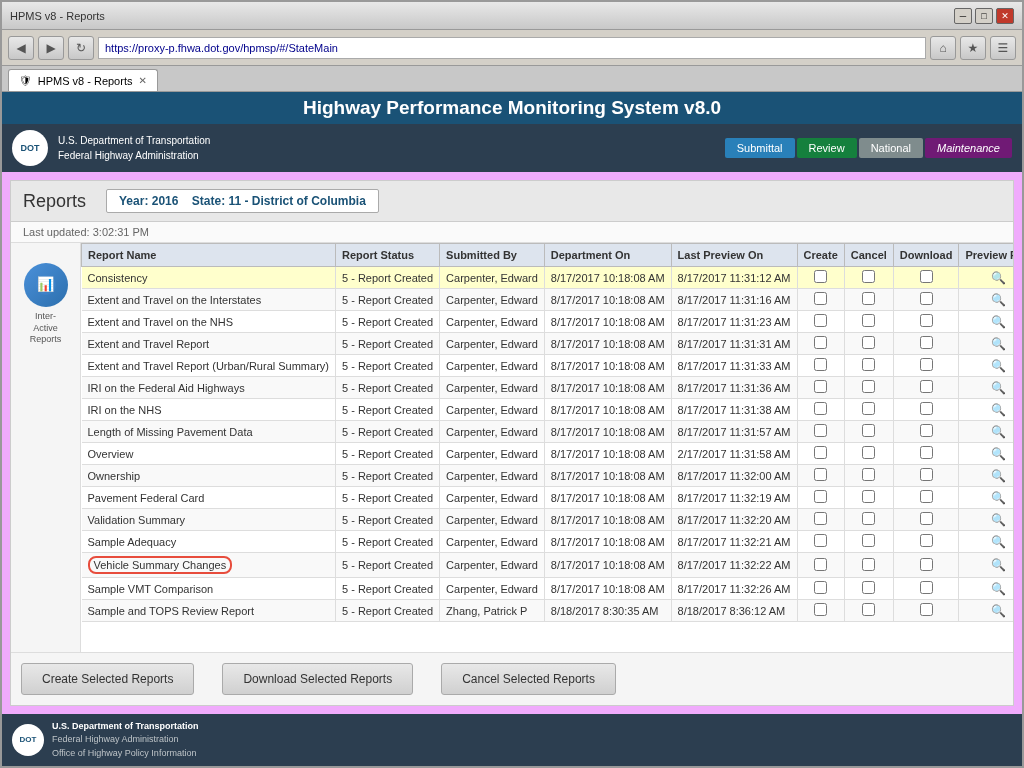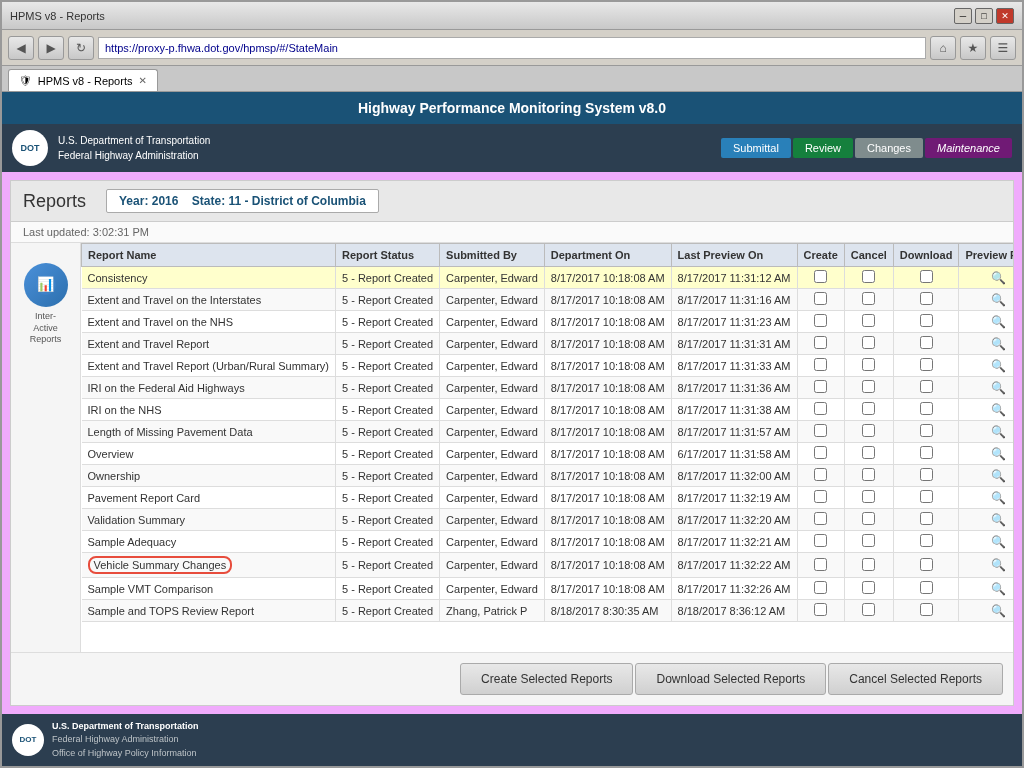--- a/index.html
+++ b/index.html
@@ -22,21 +22,21 @@
     .tab-bar { background: #c8c8c8; height: 26px; display: flex; align-items: flex-end; padding: 0 6px; border-bottom: 1px solid #999; }
     .tab { background: white; height: 22px; padding: 0 10px; display: flex; align-items: center; font-size: 11px; border: 1px solid #999; border-bottom: none; border-radius: 3px 3px 0 0; gap: 6px; }
     .tab-icon { font-size: 10px; }
     .tab-close { font-size: 10px; color: #666; cursor: pointer; }
 
     
     .app-content { flex: 1; display: flex; flex-direction: column; background: white; overflow: hidden; }
 
     
     .app-header { background: #1a5276; height: 32px; display: flex; align-items: center; justify-content: center; }
-    .app-header-title { color: white; font-size: 14px; font-weight: bold; }
+    .app-header-title { color: white; font-size: 19px; font-weight: bold; }
 
     
     .agency-header { background: #2c3e50; height: 48px; display: flex; align-items: center; justify-content: space-between; padding: 0 10px; }
     .agency-left { display: flex; align-items: center; gap: 10px; }
     .agency-logo { width: 36px; height: 36px; border-radius: 50%; background: white; display: flex; align-items: center; justify-content: center; font-size: 9px; font-weight: bold; color: #1a5276; text-align: center; line-height: 1.2; }
     .agency-text { color: white; font-size: 10px; line-height: 1.5; }
     .agency-nav { display: flex; gap: 2px; }
     .agency-nav-btn { padding: 4px 12px; font-size: 11px; color: white; background: transparent; border: none; cursor: pointer; border-radius: 2px; }
     .agency-nav-btn.active { background: #e67e22; color: white; }
     .agency-nav-btn.submittal { background: #2980b9; }
@@ -77,21 +77,21 @@
     tbody tr:nth-child(even) { background: #f9f9f9; }
     tbody tr.highlighted { background: #ffffcc; }
     tbody tr.circled td:first-child { position: relative; }
     .circled-name { border: 2px solid #e74c3c; border-radius: 8px; padding: 1px 4px; display: inline-block; }
     tbody td { padding: 3px 6px; border-right: 1px solid #ddd; color: #333; white-space: nowrap; }
     .checkbox-cell { text-align: center; width: 30px; }
     .checkbox-cell input[type="checkbox"] { margin: 0; }
     .pdf-icon { color: #c0392b; cursor: pointer; font-size: 14px; }
 
     
-    .action-bar { padding: 10px; display: flex; justify-content: flex-end; gap: 2px; background: #f5f5f5; border-top: 1px solid #ddd; }
+    .action-bar { padding: 10px; display: flex; justify-content: flex-start; gap: 28px; background: #f5f5f5; border-top: 1px solid #ddd; }
     .action-btn { padding: 8px 20px; font-size: 12px; border: 1px solid #aaa; background: linear-gradient(to bottom, #e8e8e8, #d0d0d0); color: #333; cursor: pointer; border-radius: 3px; min-width: 170px; text-align: center; }
 
     
     .app-footer { background: #2c3e50; padding: 6px 10px; display: flex; align-items: center; gap: 8px; }
     .footer-logo { width: 32px; height: 32px; border-radius: 50%; background: white; display: flex; align-items: center; justify-content: center; font-size: 8px; font-weight: bold; color: #1a5276; text-align: center; }
     .footer-text { color: #bdc3c7; font-size: 9px; line-height: 1.5; }
     .footer-text strong { color: white; display: block; }
   </style>
 </head>
 <body>
@@ -137,21 +137,21 @@
       <div class="agency-left">
         <div class="agency-logo">DOT</div>
         <div class="agency-text">
           <div>U.S. Department of Transportation</div>
           <div>Federal Highway Administration</div>
         </div>
       </div>
       <div class="agency-nav">
         <button class="agency-nav-btn submittal">Submittal</button>
         <button class="agency-nav-btn review">Review</button>
-        <button class="agency-nav-btn national active">Changes</button>
+        <button class="agency-nav-btn national active">National</button>
         <button class="agency-nav-btn maintenance">Maintenance</button>
       </div>
     </div>
 
 
     <div class="page-content">
       <div class="page-inner">
 
         <div class="page-header">
           <span class="page-title">Reports</span>
@@ -278,39 +278,39 @@
                     <td class="checkbox-cell"><input type="checkbox" style=""></td>
                     <td class="checkbox-cell"><input type="checkbox" style=""></td>
                     <td class="checkbox-cell"><input type="checkbox" style=""></td>
                     <td class="checkbox-cell"><span class="pdf-icon" style="font-size: 12px;">🔍</span></td>
                   </tr>
                   <tr>
                     <td>Overview</td>
                     <td>5 - Report Created</td>
                     <td>Carpenter, Edward</td>
                     <td>8/17/2017 10:18:08 AM</td>
-                    <td>6/17/2017 11:31:58 AM</td>
+                    <td>2/17/2017 11:31:58 AM</td>
                     <td class="checkbox-cell"><input type="checkbox" style=""></td>
                     <td class="checkbox-cell"><input type="checkbox" style=""></td>
                     <td class="checkbox-cell"><input type="checkbox" style=""></td>
                     <td class="checkbox-cell"><span class="pdf-icon" style="font-size: 12px;">🔍</span></td>
                   </tr>
                   <tr>
                     <td>Ownership</td>
                     <td>5 - Report Created</td>
                     <td>Carpenter, Edward</td>
                     <td>8/17/2017 10:18:08 AM</td>
                     <td>8/17/2017 11:32:00 AM</td>
                     <td class="checkbox-cell"><input type="checkbox" style=""></td>
                     <td class="checkbox-cell"><input type="checkbox" style=""></td>
                     <td class="checkbox-cell"><input type="checkbox" style=""></td>
                     <td class="checkbox-cell"><span class="pdf-icon" style="font-size: 12px;">🔍</span></td>
                   </tr>
                   <tr>
-                    <td>Pavement Report Card</td>
+                    <td>Pavement Federal Card</td>
                     <td>5 - Report Created</td>
                     <td>Carpenter, Edward</td>
                     <td>8/17/2017 10:18:08 AM</td>
                     <td>8/17/2017 11:32:19 AM</td>
                     <td class="checkbox-cell"><input type="checkbox" style=""></td>
                     <td class="checkbox-cell"><input type="checkbox" style=""></td>
                     <td class="checkbox-cell"><input type="checkbox" style=""></td>
                     <td class="checkbox-cell"><span class="pdf-icon" style="font-size: 12px;">🔍</span></td>
                   </tr>
                   <tr>

